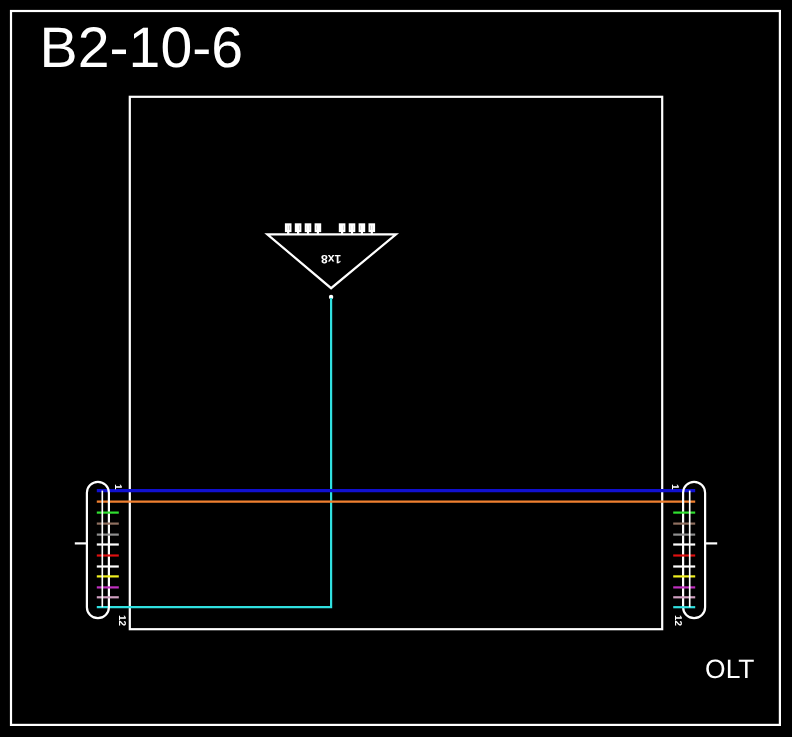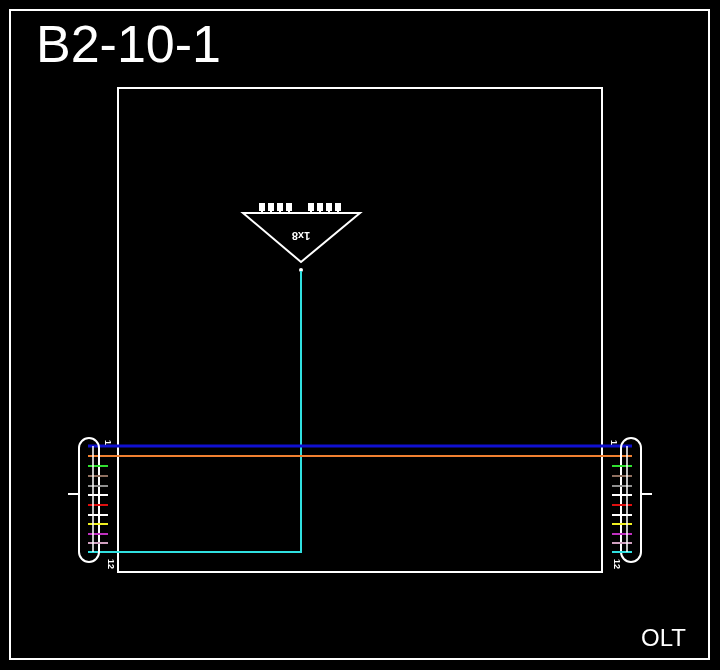--- a/index.html
+++ b/index.html
@@ -1,19 +1,19 @@
 <!DOCTYPE html>
 <html><head>
   <meta charset="utf-8">
   <style>
     html, body { margin:0; padding:0; background:#000; }
     body { width:720px; height:670px; position:relative; overflow:hidden; font-family:"Liberation Sans", sans-serif; }
     #canvas { position:absolute; left:0; top:0; }
     .title { position:absolute; left:36px; top:18px; font-size:52px; color:#fff; line-height:1; }
-    .olt { position:absolute; left:641px; top:626px; font-size:24px; color:#fff; line-height:1; }
+    .olt { position:absolute; left:641px; top:597px; font-size:24px; color:#fff; line-height:1; }
   </style>
 </head>
 <body>
 
 <svg id="canvas" width="720" height="670" viewBox="0 0 720 670">
 
   <rect x="10" y="10" width="699" height="649" fill="none" stroke="#fff" stroke-width="2"></rect>
 
   <rect x="118" y="88" width="484" height="484" fill="none" stroke="#fff" stroke-width="2"></rect>
 
@@ -79,14 +79,14 @@
       <line x1="612" y1="534" x2="632" y2="534" stroke="#c030c0"></line>
       <line x1="612" y1="543" x2="632" y2="543" stroke="#d0a0c0"></line>
       <line x1="612" y1="552" x2="632" y2="552" stroke="#30e0e0"></line>
       <line x1="627" y1="446" x2="627" y2="552" stroke="#fff" stroke-width="1.5"></line>
     </g>
     <text x="614" y="443" fill="#fff" font-size="9" font-weight="bold" transform="rotate(90 614 440)">1</text>
     <text x="610" y="563" fill="#fff" font-size="9" font-weight="bold" transform="rotate(90 614 563)">12</text>
   </g>
 </svg>
 
-<div class="title">B2-10-1</div>
+<div class="title">B2-10-6</div>
 <div class="olt">OLT</div>
 
 </body></html>

